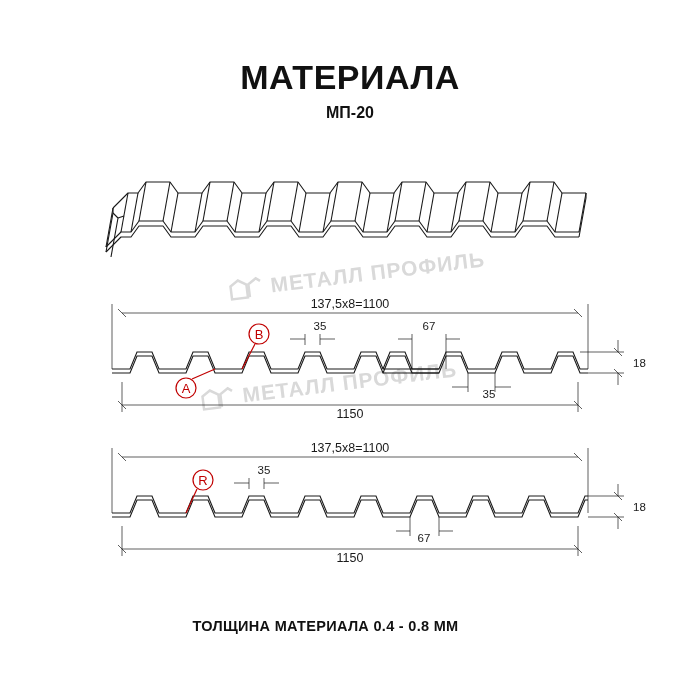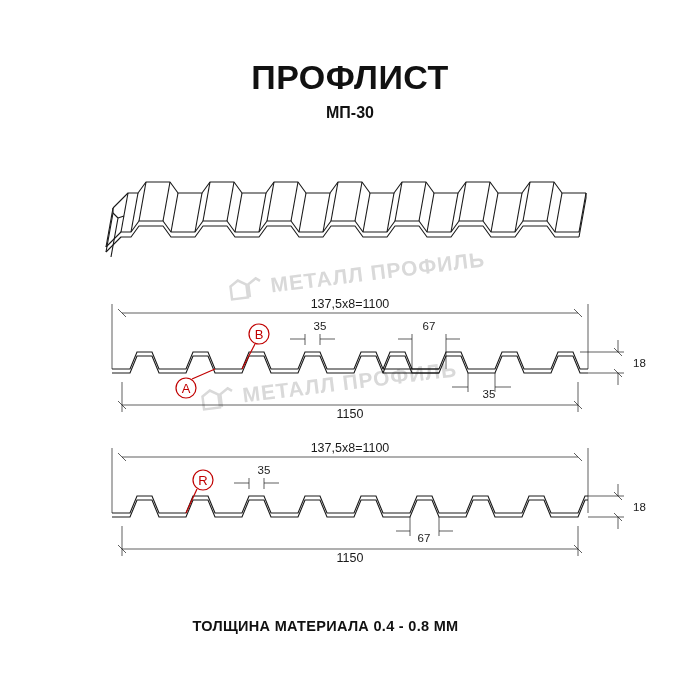--- a/index.html
+++ b/index.html
@@ -54,22 +54,22 @@
   .wm-ico{
     display:inline-block;vertical-align:middle;
     width:34px;height:22px;margin-right:8px;position:relative;
   }
 </style>
 </head>
 <body>
 
 <div class="page">
 
-  <div class="title">ПРОФЛИСТ</div>
-  <div class="subtitle">МП-30</div>
+  <div class="title">МАТЕРИАЛА</div>
+  <div class="subtitle">МП-20</div>
 
   <div class="wm wm-1">
     <span class="wm-ico">
       <svg width="34" height="22" viewBox="0 0 34 22">
         <path d="M2 20 L2 7 L10 2 L18 7 L18 20 Z" fill="none" stroke="#d9d9d9" stroke-width="2.5"></path>
         <path d="M20 20 L20 7 L28 2 L32 5" fill="none" stroke="#d9d9d9" stroke-width="2.5"></path>
       </svg>
     </span><span class="wm-txt">МЕТАЛЛ ПРОФИЛЬ</span>
   </div>
 

